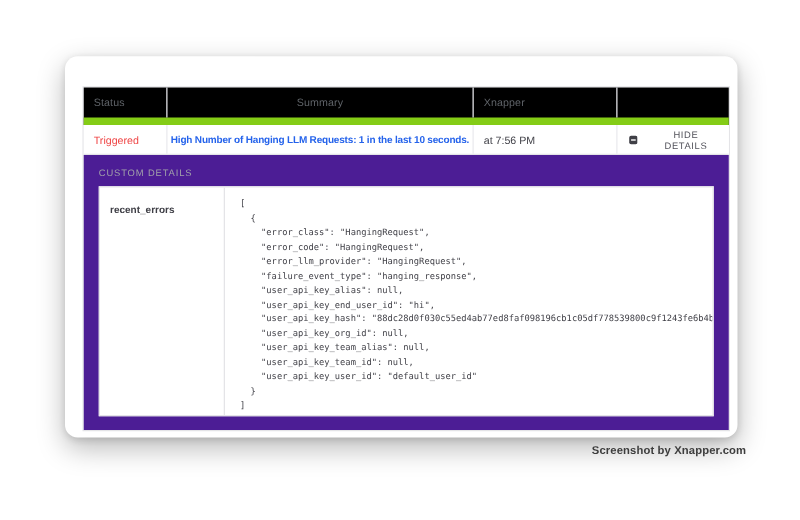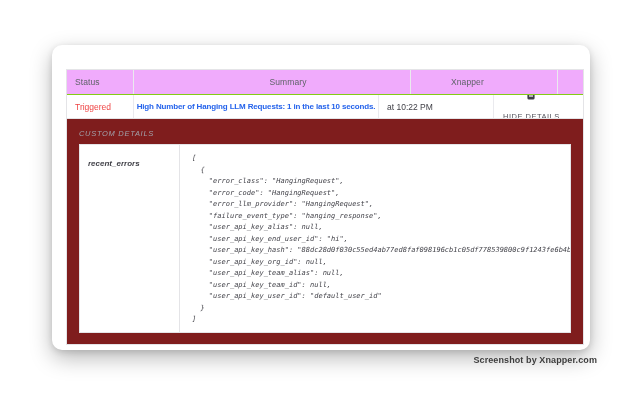--- a/index.html
+++ b/index.html
@@ -16,21 +16,21 @@
     background:#ffffff; border-radius:10px;
     box-shadow:0 8px 22px rgba(0,0,0,0.28), 0 2px 6px rgba(0,0,0,0.12);
   }
 
   
   .table {
     position:absolute; left:14px; top:24px; width:518px; height:276px;
     border:1px solid #e4e4e7; box-sizing:border-box;
     display:flex; flex-direction:column; background:#ffffff;
   }
-  .thead { display:flex; flex:0 0 24px; height:24px; border-bottom:1px solid #84cc16; background:#f0abfc;gap:32px; }
+  .thead { display:flex; flex:0 0 24px; height:24px; border-bottom:6px solid #84cc16; background:#000000; }
   .trow  { display:flex; flex:0 0 23px; height:23px; border-bottom:1px solid #e4e4e7; background:#ffffff; }
   .cell  { box-sizing:border-box; padding:0 8px; display:flex; align-items:center; overflow:hidden; }
   .col-status  { flex:0 0 67px;  border-right:1px solid #eaeaee; }
   .col-summary { flex:0 0 245px; border-right:1px solid #eaeaee;justify-content:center; }
   .col-created { flex:0 0 115px; border-right:1px solid #eaeaee; }
   .col-actions { flex:1 1 auto; }
 
   .th-label { font-size:8.5px; color:#5f6368; letter-spacing:0.1px; }
   .status-text { font-size:8.5px; font-weight:400; color:#ef4444; }
   .summary-link {
@@ -38,29 +38,28 @@
     white-space:nowrap; text-decoration:none; cursor:pointer;
   }
   .created-text { font-size:8.5px; color:#3f3f46; }
 
   .hide-btn {
     display:flex; align-items:center; gap:12px;
     background:none; border:none; padding:0; margin:0 0 0 1px;
     font-family:"Liberation Sans", sans-serif;
     font-size:7.5px; font-weight:500; letter-spacing:0.5px; color:#52525b;
     cursor:pointer;
-    flex-direction:column;
   }
   .hide-btn svg { display:block; }
 
   
   .section {
-    flex:1 1 auto; background:#7f1d1d;
+    flex:1 1 auto; background:#4c1d95;
     padding:10px 12px 11px 12px; box-sizing:border-box;
-    display:flex; flex-direction:column; min-height:0;font-style:italic;
+    display:flex; flex-direction:column; min-height:0;
   }
   .section-label {
     font-size:7.5px; font-weight:500; letter-spacing:0.7px; color:#a1a1aa;
     margin-bottom:6px; flex:0 0 auto;
   }
   .detail-box {
     flex:1 1 auto; min-height:0;
     background:#ffffff; border:1px solid #e4e4e7; box-sizing:border-box;
     display:flex; overflow:hidden;
   }
@@ -105,21 +104,21 @@
     </div>
 
     <div class="trow">
       <div class="cell col-status">
         <span class="status-text">Triggered</span>
       </div>
       <div class="cell col-summary">
         <a class="summary-link">High Number of Hanging LLM Requests: 1 in the last 10 seconds.</a>
       </div>
       <div class="cell col-created">
-        <span class="created-text">at 10:22 PM</span>
+        <span class="created-text">at 7:56 PM</span>
       </div>
       <div class="cell col-actions">
         <button class="hide-btn">
           <svg width="8" height="8" viewBox="0 0 8 8" aria-hidden="true">
             <rect x="0.4" y="0.4" width="7.2" height="7.2" rx="1.6" fill="#3f3f46"></rect>
             <rect x="2" y="3.4" width="4" height="1.2" fill="#ffffff"></rect>
           </svg>
           <span>HIDE DETAILS</span>
         </button>
       </div>

